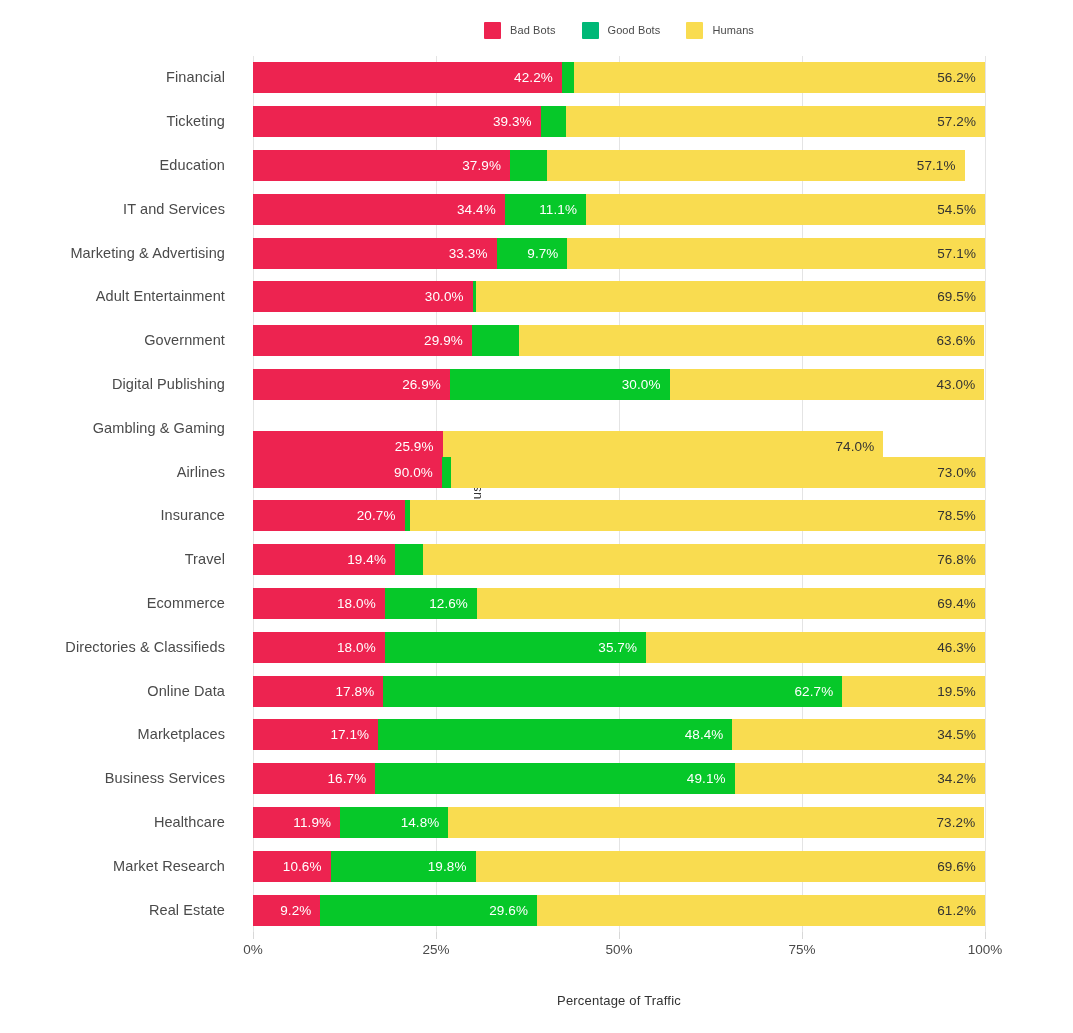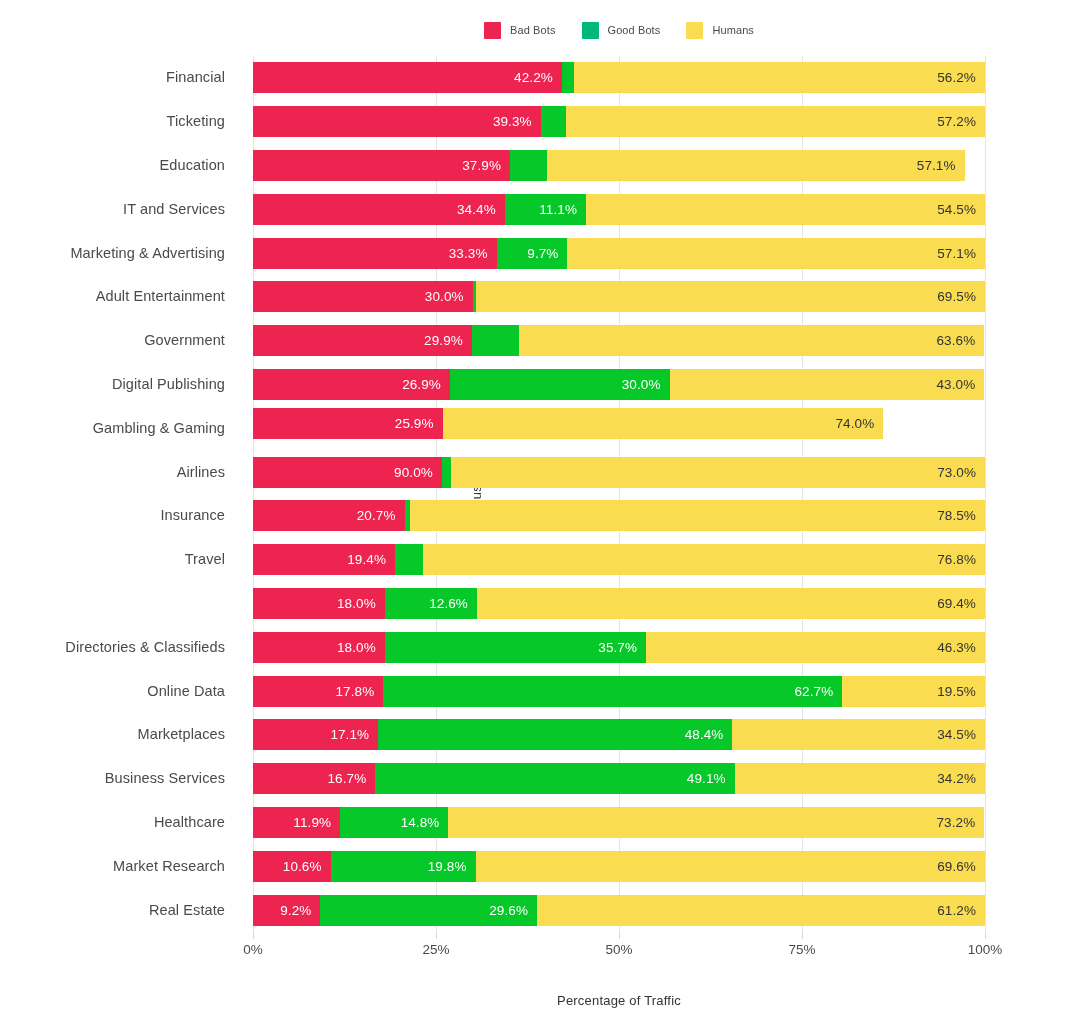--- a/index.html
+++ b/index.html
@@ -206,20 +206,21 @@
       <div class="ycat" style="top: 94px;">Education</div>
       <div class="ycat" style="top: 137.8px;">IT and Services</div>
       <div class="ycat" style="top: 181.6px;">Marketing &amp; Advertising</div>
       <div class="ycat" style="top: 225.4px;">Adult Entertainment</div>
       <div class="ycat" style="top: 269.2px;">Government</div>
       <div class="ycat" style="top: 313px;">Digital Publishing</div>
       <div class="ycat" style="top: 356.8px;">Gambling &amp; Gaming</div>
       <div class="ycat" style="top: 400.6px;">Airlines</div>
       <div class="ycat" style="top: 444.4px;">Insurance</div>
       <div class="ycat" style="top: 488.2px;">Travel</div>
+      <div class="ycat" style="top: 532px;">Ecommerce</div>
       <div class="ycat" style="top: 575.8px;">Directories &amp; Classifieds</div>
       <div class="ycat" style="top: 619.6px;">Online Data</div>
       <div class="ycat" style="top: 663.4px;">Marketplaces</div>
       <div class="ycat" style="top: 707.2px;">Business Services</div>
       <div class="ycat" style="top: 751px;">Healthcare</div>
       <div class="ycat" style="top: 794.8px;">Market Research</div>
       <div class="ycat" style="top: 838.6px;">Real Estate</div>
     </div>
 
   <div id="ytitle">
@@ -316,21 +317,21 @@
           <div class="seg" style="width: 196.908px; background: rgb(237, 35, 80); text-align: center;">
             <span class="seg-label inside">26.9%</span>
           </div>
           <div class="seg" style="width: 219.6px; background: rgb(6, 200, 41);">
             <span class="seg-label inside">30.0%</span>
           </div>
           <div class="seg" style="width: 314.76px; background: rgb(249, 220, 80);">
             <span class="seg-label dark-inside">43.0%</span>
           </div>
         </div>
-        <div class="row" style="top: 352px;">
+        <div class="row" style="top: 375px;">
           <div class="seg" style="width: 189.588px; background: rgb(237, 35, 80);">
             <span class="seg-label inside">25.9%</span>
           </div>
           <div class="seg" style="width: 0.732px; background: rgb(6, 200, 41);">
             <span class="seg-label outside">0.1%</span>
           </div>
           <div class="seg" style="width: 440px; background: rgb(249, 220, 80);">
             <span class="seg-label dark-inside">74.0%</span>
           </div>
         </div>

